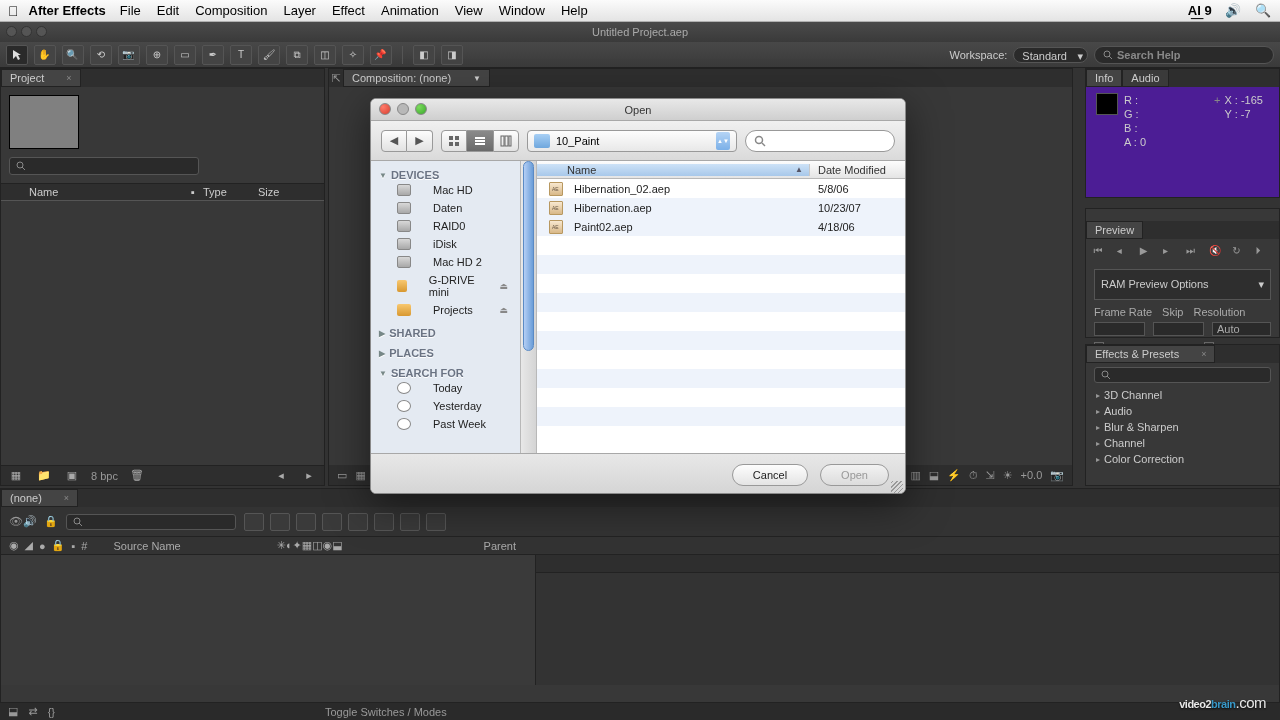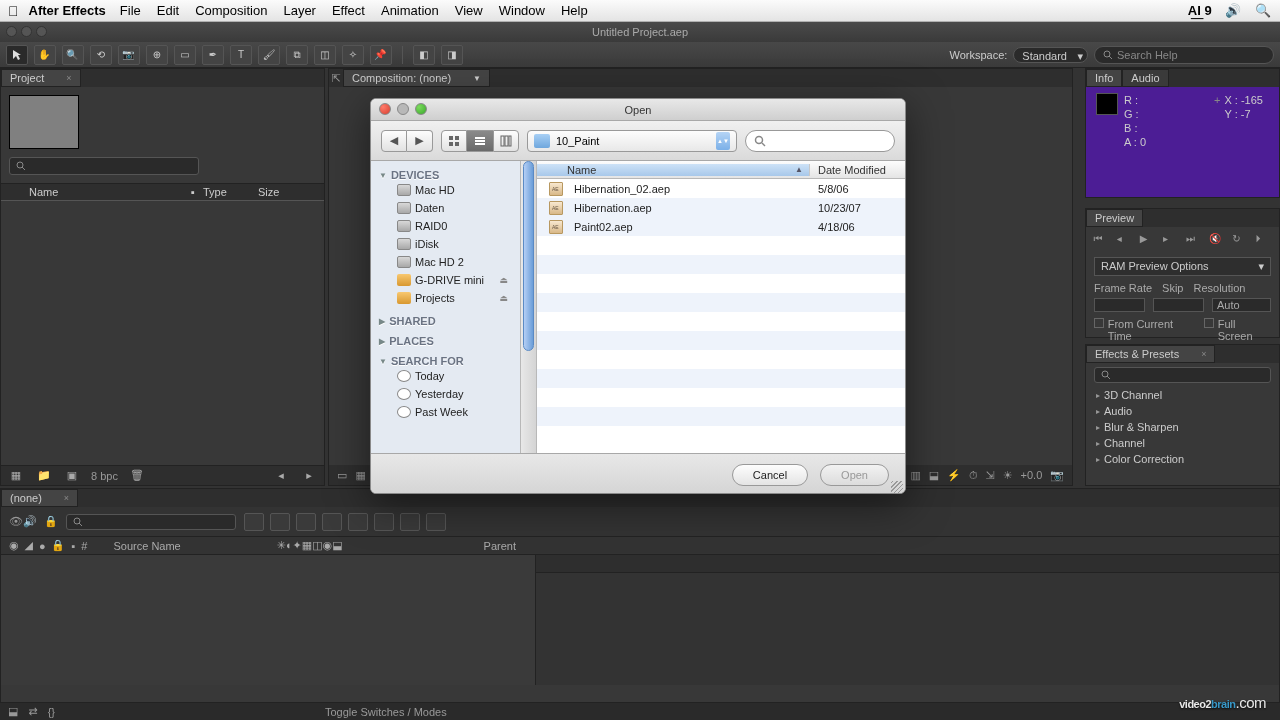--- a/index.html
+++ b/index.html
@@ -18,21 +18,21 @@
 .traffic-lights { position: absolute; left: 6px; top: 4px; display: flex; gap: 4px; }
 .traffic-lights .light { width: 11px; height: 11px; border-radius: 50%; background: #555; border: 1px solid #333; }
 
 
 .toolbar { height: 26px; background: linear-gradient(#484848, #3a3a3a); border-bottom: 1px solid #222; display: flex; align-items: center; padding: 0 6px; gap: 6px; }
 .tool-btn { width: 22px; height: 20px; background: #444; border: 1px solid #555; border-radius: 2px; display: flex; align-items: center; justify-content: center; color: #ccc; font-size: 10px; }
 .tool-btn.sel { background: #2a2a2a; }
 .tool-sep { width: 1px; height: 18px; background: #555; margin: 0 4px; }
 .workspace-area { margin-left: auto; display: flex; align-items: center; gap: 6px; color: #ccc; }
 .workspace-dd { background: #2a2a2a; border: 1px solid #555; color: #ccc; padding: 2px 20px 0 8px; border-radius: 8px; position: relative; }
-.search-help { display: flex; align-items: center; background: #2a2a2a; border: 1px solid #555; border-radius: 10px; padding: 0 8px; width: 180px; height: 18px; color: #888; }
+.search-help { display: flex; align-items: center; background: #2a2a2a; border: 1px solid #555; border-radius: 10px; padding: 0 8px; width: 180px; height: 18px; color: #888; font-weight: bold; }
 .search-help svg { margin-right: 4px; }
 
 
 .body-area { position: absolute; top: 68px; left: 0; right: 0; bottom: 0; }
 .panel-tab { background: #3a3a3a; border: 1px solid #222; color: #ccc; padding: 2px 8px; display: inline-flex; align-items: center; font-size: 11px; height: 18px; gap: 16px; }
 .panel-tab.active { background: #444; }
 .panel-tab .x { margin-left: 6px; color: #888; font-size: 9px; }
 
 
 .project-panel { position: absolute; top: 0; left: 0; width: 325px; height: 418px; background: #383838; border: 1px solid #222; }
@@ -51,24 +51,24 @@
 .comp-footer { position: absolute; bottom: 0; left: 0; right: 0; height: 20px; background: #2e2e2e; display: flex; align-items: center; gap: 8px; padding: 0 8px; color: #999; }
 
 
 .info-panel { position: absolute; top: 0; right: 0; width: 195px; height: 130px; background: #4c1d95; border: 1px solid #222; color: #ccc; }
 .info-panel .tabs { height: 18px; background: #2e2e2e; display: flex; }
 .info-body { padding: 6px 10px; font-size: 10px; line-height: 14px; display: flex; }
 .info-body .col1 { width: 60px; }
 .info-body .swatch { width: 22px; height: 22px; background: #000; border: 1px solid #555; margin-right: 6px; }
 
 .preview-panel { position: absolute; top: 140px; right: 0; width: 195px; height: 130px; background: #383838; border: 1px solid #222; color: #ccc; }
-.preview-panel .tabs { height: 18px; background: #2e2e2e; display: flex; }
+.preview-panel .tabs { height: 18px; background: #2e2e2e; display: flex; margin-top: 12px; }
 .preview-controls { display: flex; justify-content: space-around; padding: 6px 4px; }
 .prev-btn { width: 16px; height: 14px; color: #999; font-size: 10px; }
-.preview-dd { margin: 4px 8px; background: #2e2e2e; border: 1px solid #555; padding: 2px 6px; display:flex; justify-content:space-between;}
+.preview-dd { margin: 4px 8px; background: #2e2e2e; border: 1px solid #555; padding: 8px 6px; display:flex; justify-content:space-between;}
 .preview-labels { display: flex; padding: 2px 8px; gap: 10px; font-size: 10px; color: #aaa; }
 .preview-inputs { display: flex; padding: 2px 8px; gap: 8px; }
 .preview-inputs .inp { flex:1; height: 14px; background: #2a2a2a; border: 1px solid #555; }
 .preview-checks { padding: 4px 8px; display:flex; gap: 4px; font-size:10px; color:#aaa; }
 .preview-checks .cb { width:10px; height:10px; border:1px solid #666; display:inline-block;}
 
 .effects-panel { position: absolute; top: 276px; right: 0; width: 195px; height: 142px; background: #383838; border: 1px solid #222; color: #ccc; overflow:hidden; }
 .effects-panel .tabs { height: 18px; background: #2e2e2e; display: flex; }
 .effects-search { margin: 4px 8px; background: #2a2a2a; border: 1px solid #555; border-radius: 3px; height: 16px; display:flex; align-items:center; padding:0 6px;}
 .effects-list { padding: 0 6px; }
@@ -115,21 +115,21 @@
 .fd-path { flex:0 0 210px; height:22px; background:linear-gradient(#fdfdfd,#e8e8e8); border:1px solid #999; border-radius:4px; display:flex; align-items:center; padding:0 6px; gap:6px;}
 .fd-path .folder-ic { width:16px; height:14px; background:linear-gradient(#a7cff5,#6fa7dd); border-radius:2px; }
 .fd-path .arrows { margin-left:auto; width:14px; height:18px; background:linear-gradient(#b5d4f5,#7bb0e8); border-radius:2px; display:flex; flex-direction:column; align-items:center; justify-content:center; font-size:6px; color:#fff;}
 .fd-search { flex:1; height:22px; background:#fff; border:1px solid #999; border-radius:11px; display:flex; align-items:center; padding:0 8px;}
 
 .fd-body { display:flex; height: 292px; }
 .fd-sidebar { width:150px; background:#e4eaf2; border-right:1px solid #b8b8b8; overflow:hidden; padding-top:4px;}
 .fd-sidebar .section { padding: 4px 8px; }
 .fd-sidebar .section-hdr { color:#6a7383; font-weight:bold; font-size:10px; display:flex; align-items:center; gap:4px; text-shadow:0 1px 0 #fff;}
 .fd-sidebar .tri { font-size:8px; color:#788; }
-.fd-sidebar .sb-item { padding: 3px 4px 3px 18px; color:#222; display:flex; align-items:center; gap:4px; }
+.fd-sidebar .sb-item { padding: 3px 4px 3px 18px; color:#222; display:flex; align-items:center; gap:22px; }
 .fd-sidebar .sb-item .ic { width:14px; height:12px; background:#999; border-radius:2px;}
 .fd-sidebar .sb-item .ic.disk { background:linear-gradient(#d8d8d8,#a8a8a8); border:1px solid #888;}
 .fd-sidebar .sb-item .ic.disk-ext { background:linear-gradient(#f8c870,#d89830);}
 .fd-sidebar .sb-item .ic.clock { border-radius:50%; background:#fff; border:1px solid #888;}
 .fd-sidebar .eject { margin-left:auto; color:#888; font-size:9px;}
 
 .fd-content { flex:1; display:flex; }
 .fd-scroll-gutter { width:16px; background:linear-gradient(to right,#e8e8e8,#d4d4d4); border-right:1px solid #b8b8b8; position:relative;}
 .fd-scroll-thumb { position:absolute; top:0; left:2px; right:2px; height:190px; background:linear-gradient(to right,#b5cff5,#6a9dd8); border:1px solid #5a8ac5; border-radius:6px;}
 .fd-list { flex:1; background:#fff; position:relative;}

